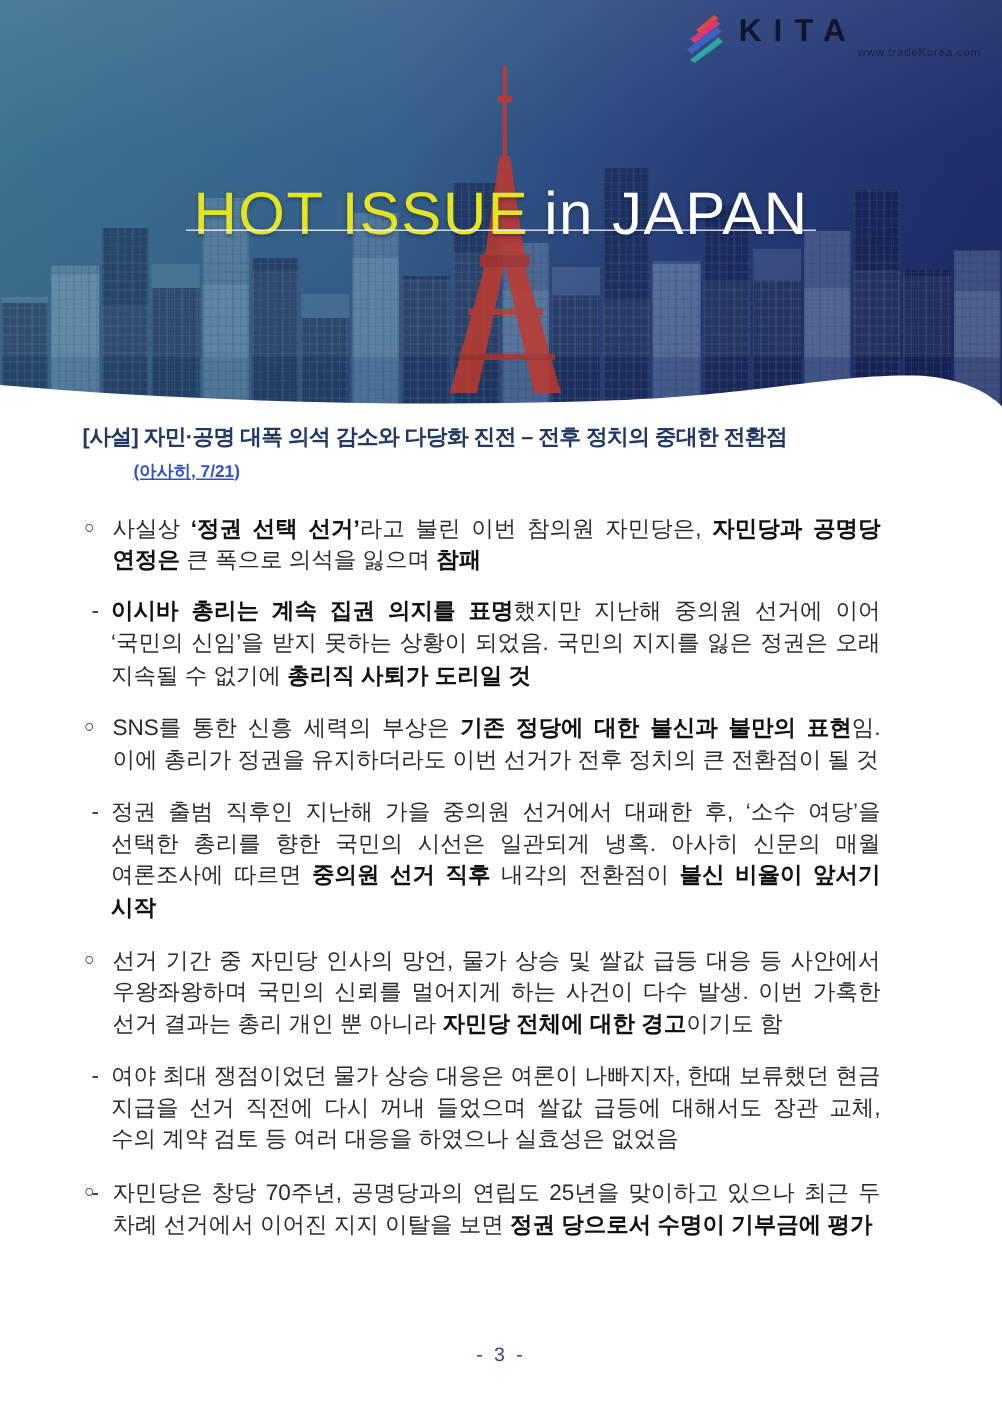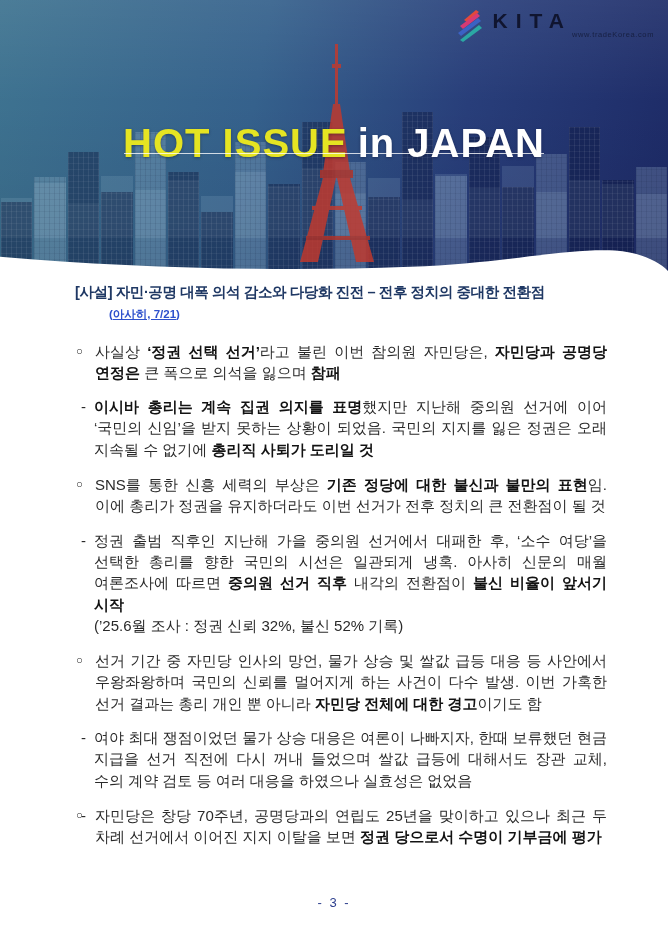--- a/index.html
+++ b/index.html
@@ -31,39 +31,39 @@
   }
   .skyline-near div.lite {
     background-color:rgba(188,214,230,0.22);
     background-image:repeating-linear-gradient(90deg,rgba(10,20,50,0.10) 0 1px,transparent 1px 5px),
                      repeating-linear-gradient(0deg,rgba(10,20,50,0.07) 0 1px,transparent 1px 6px);
   }
   .tower { position:absolute; left:298px; bottom:8px; width:78px; height:220px; opacity:.82; }
 
   .banner-title {
     position:absolute; top:94px; left:0; right:0; z-index:5;
-    text-align:center; font-weight:bold; font-size:40px; letter-spacing:1px;
+    text-align:center; font-weight:normal; font-size:40px; letter-spacing:1px;
     color:#ffffff; text-shadow:0 1px 3px rgba(0,0,30,0.35);
   }
   .banner-title .hl { margin-right:10px; }
   .banner-underline {
     position:absolute; top:153px; left:124px; width:420px; height:1px; z-index:5;
     background:rgba(255,255,255,0.78);
   }
 
   .logo { position:absolute; top:10px; right:14px; z-index:6; display:flex; gap:8px; align-items:flex-start; }
   .logo-mark { width:30px; height:32px; }
   .logo-texts { display:flex; align-items:flex-start; }
   .logo-text { color:#10152f; font-weight:bold; font-size:21px; letter-spacing:8px; line-height:1; }
   .logo-url  { color:rgba(18,24,52,0.78); font-size:7.5px; letter-spacing:.6px; margin-top:20px; }
 
   .wave { position:absolute; left:0; bottom:-1px; width:100%; height:47px; z-index:4; }
 
   
-  .content { padding:11px 61px 0 55px;margin-left:20px; }
+  .content { padding:11px 81px 0 55px; }
   .article-title {
     margin:0; color:#1f3864; font-weight:bold; font-size:14.5px;
     letter-spacing:-0.4px; white-space:nowrap; line-height:1.35;
   }
   .article-source {
     display:inline-block; margin:4px 0 0 34px;
     color:#2e51cc; font-size:11.5px; font-weight:bold;
     text-decoration:underline; cursor:pointer;
   }
   .article-body { margin-top:19px; }
@@ -166,21 +166,21 @@
     </svg>
   </header>
 
   <main class="content">
     <h2 class="article-title" style="color: rgb(31, 56, 100);">[사설] 자민·공명 대폭 의석 감소와 다당화 진전 – 전후 정치의 중대한 전환점</h2>
     <a class="article-source" style="color: rgb(46, 81, 204);">(아사히, 7/21)</a>
     <div class="article-body">
         <div class="para circ"><span class="bullet">○</span><span>사실상 </span><span class="b">‘정권 선택 선거’</span><span>라고 불린 이번 참의원 자민당은, </span><span class="b">자민당과 공명당 연정은</span><span> 큰 폭으로 의석을 잃으며 </span><span class="b">참패</span></div>
         <div class="para dash"><span class="bullet">-</span><span class="b">이시바 총리는 계속 집권 의지를 표명</span><span>했지만 지난해 중의원 선거에 이어 ‘국민의 신임’을 받지 못하는 상황이 되었음. 국민의 지지를 잃은 정권은 오래 지속될 수 없기에 </span><span class="b">총리직 사퇴가 도리일 것</span></div>
         <div class="para circ"><span class="bullet">○</span><span>SNS를 통한 신흥 세력의 부상은 </span><span class="b">기존 정당에 대한 불신과 불만의 표현</span><span>임. 이에 총리가 정권을 유지하더라도 이번 선거가 전후 정치의 큰 전환점이 될 것</span></div>
-        <div class="para dash"><span class="bullet">-</span><span>정권 출범 직후인 지난해 가을 중의원 선거에서 대패한 후, ‘소수 여당’을 선택한 총리를 향한 국민의 시선은 일관되게 냉혹. 아사히 신문의 매월 여론조사에 따르면 </span><span class="b">중의원 선거 직후</span><span> 내각의 전환점이 </span><span class="b">불신 비율이 앞서기 시작</span><br><span>(’25.6월 조사 : 정권 신뢰 32%, 불신 52% 기록)</span></div>
+        <div class="para dash"><span class="bullet">-</span><span>정권 출범 직후인 지난해 가을 중의원 선거에서 대패한 후, ‘소수 여당’을 선택한 총리를 향한 국민의 시선은 일관되게 냉혹. 아사히 신문의 매월 여론조사에 따르면 </span><span class="b">중의원 선거 직후</span><span> 내각의 전환점이 </span><span class="b">불신 비율이 앞서기 시작</span><br></div>
         <div class="para circ"><span class="bullet">○</span><span>선거 기간 중 자민당 인사의 망언, 물가 상승 및 쌀값 급등 대응 등 사안에서 우왕좌왕하며 국민의 신뢰를 멀어지게 하는 사건이 다수 발생. 이번 가혹한 선거 결과는 총리 개인 뿐 아니라 </span><span class="b">자민당 전체에 대한 경고</span><span>이기도 함</span></div>
         <div class="para dash"><span class="bullet">-</span><span>여야 최대 쟁점이었던 물가 상승 대응은 여론이 나빠지자, 한때 보류했던 현금 지급을 선거 직전에 다시 꺼내 들었으며 쌀값 급등에 대해서도 장관 교체, 수의 계약 검토 등 여러 대응을 하였으나 실효성은 없었음</span></div>
         <div class="para dash"><span class="bullet">-</span></div>
         <div class="para circ"><span class="bullet">○</span><span>자민당은 창당 70주년, 공명당과의 연립도 25년을 맞이하고 있으나 최근 두 차례 선거에서 이어진 지지 이탈을 보면 </span><span class="b">정권 당으로서 수명이 기부금에 평가</span></div>
       </div>
   </main>
 
   <footer class="footer">
     <span>- 3 -</span>
   </footer>

